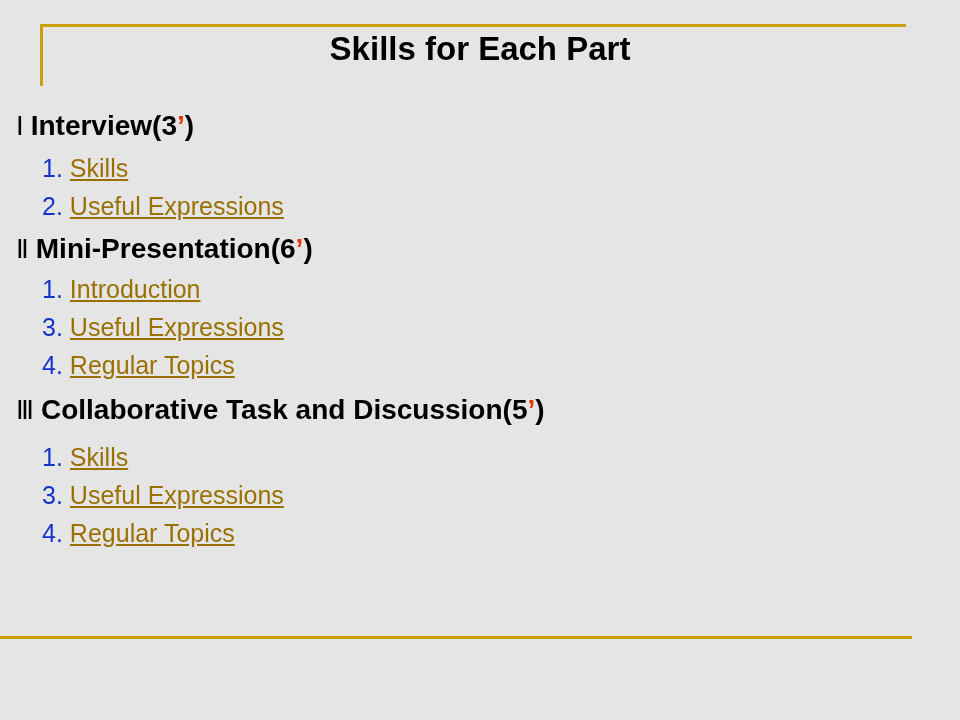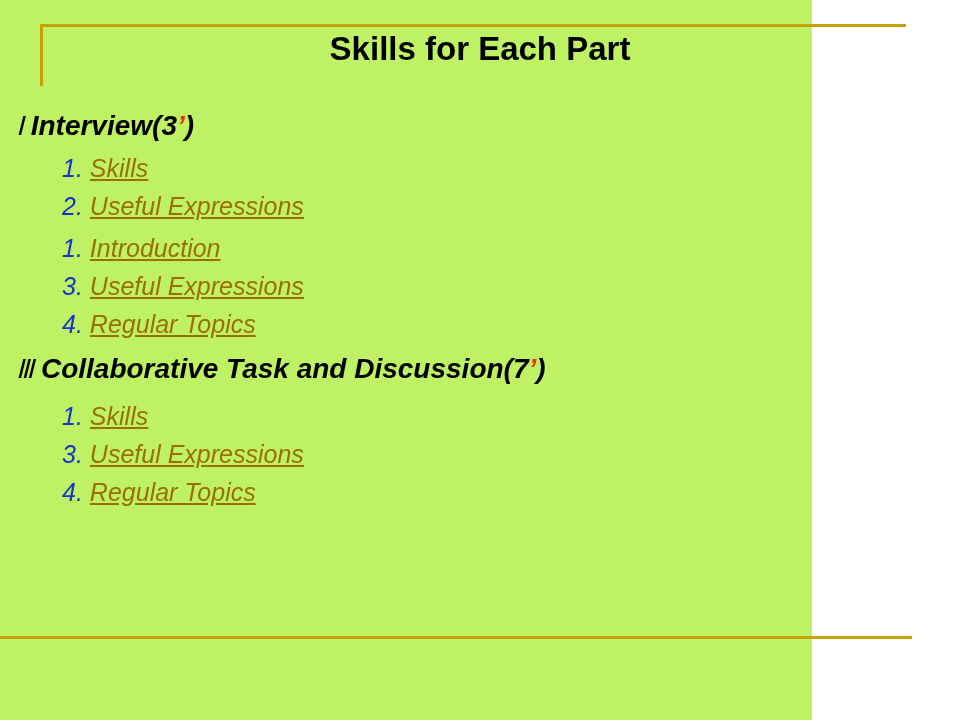--- a/index.html
+++ b/index.html
@@ -10,23 +10,23 @@
     width: 960px;
     height: 720px;
     background: #ffffff;
     font-family: "Liberation Sans", sans-serif;
     overflow: hidden;
     position: relative;
   }
 
   #slide {
     position: relative;
-    width: 812px;
+    width: 960px;
     height: 720px;
-    background: #bef264;
+    background: #e5e5e5;
   }
 
   
   #title-frame {
     position: absolute;
     left: 40px;
     top: 24px;
     width: 866px;
     height: 62px;
     border-top: 3px solid #c8a00a;
@@ -59,21 +59,20 @@
   
   #content {
     position: absolute;
     left: 0;
     top: 106px;
     width: 960px;
   }
 
   .part {
     position: relative;
-    font-style: italic;
   }
 
   .part-heading {
     font-size: 28px;
     font-weight: bold;
     color: #000000;
     white-space: nowrap;
     line-height: 40px;
     padding-left: 16px;
   }
@@ -91,21 +90,21 @@
   .items {
     list-style: none;
     margin: 0;
     padding: 0;
   }
   .item {
     position: relative;
     height: 38px;
     line-height: 38px;
     white-space: nowrap;
-    padding-left: 62px;
+    padding-left: 42px;
     font-size: 25px;
   }
   .item-number {
     color: #1634cc;
     font-size: 25px;
     padding-right: 7px;
   }
   .item-link {
     color: #9a7000;
     font-size: 25px;
@@ -142,36 +141,39 @@
         <li class="item">
           <span class="item-number">1.</span><a class="item-link">Skills</a>
         </li>
         <li class="item">
           <span class="item-number">2.</span><a class="item-link">Useful Expressions</a>
         </li>
       </ul>
     </div>
 
     <div class="part" id="part-2">
+      <div class="part-heading">
+        <span class="numeral">Ⅱ</span><span>Mini-Presentation(6</span><span class="tick">’</span><span>)</span>
+      </div>
       <ul class="items">
         <li class="item">
           <span class="item-number">1.</span><a class="item-link">Introduction</a>
         </li>
         <li class="item">
           <span class="item-number">3.</span><a class="item-link">Useful Expressions</a>
         </li>
         <li class="item">
           <span class="item-number">4.</span><a class="item-link">Regular Topics</a>
         </li>
       </ul>
     </div>
 
     <div class="part" id="part-3">
       <div class="part-heading">
-        <span class="numeral">Ⅲ</span><span>Collaborative Task and Discussion(7</span><span class="tick">’</span><span>)</span>
+        <span class="numeral">Ⅲ</span><span>Collaborative Task and Discussion(5</span><span class="tick">’</span><span>)</span>
       </div>
       <ul class="items">
         <li class="item">
           <span class="item-number">1.</span><a class="item-link">Skills</a>
         </li>
         <li class="item">
           <span class="item-number">3.</span><a class="item-link">Useful Expressions</a>
         </li>
         <li class="item">
           <span class="item-number">4.</span><a class="item-link">Regular Topics</a>

